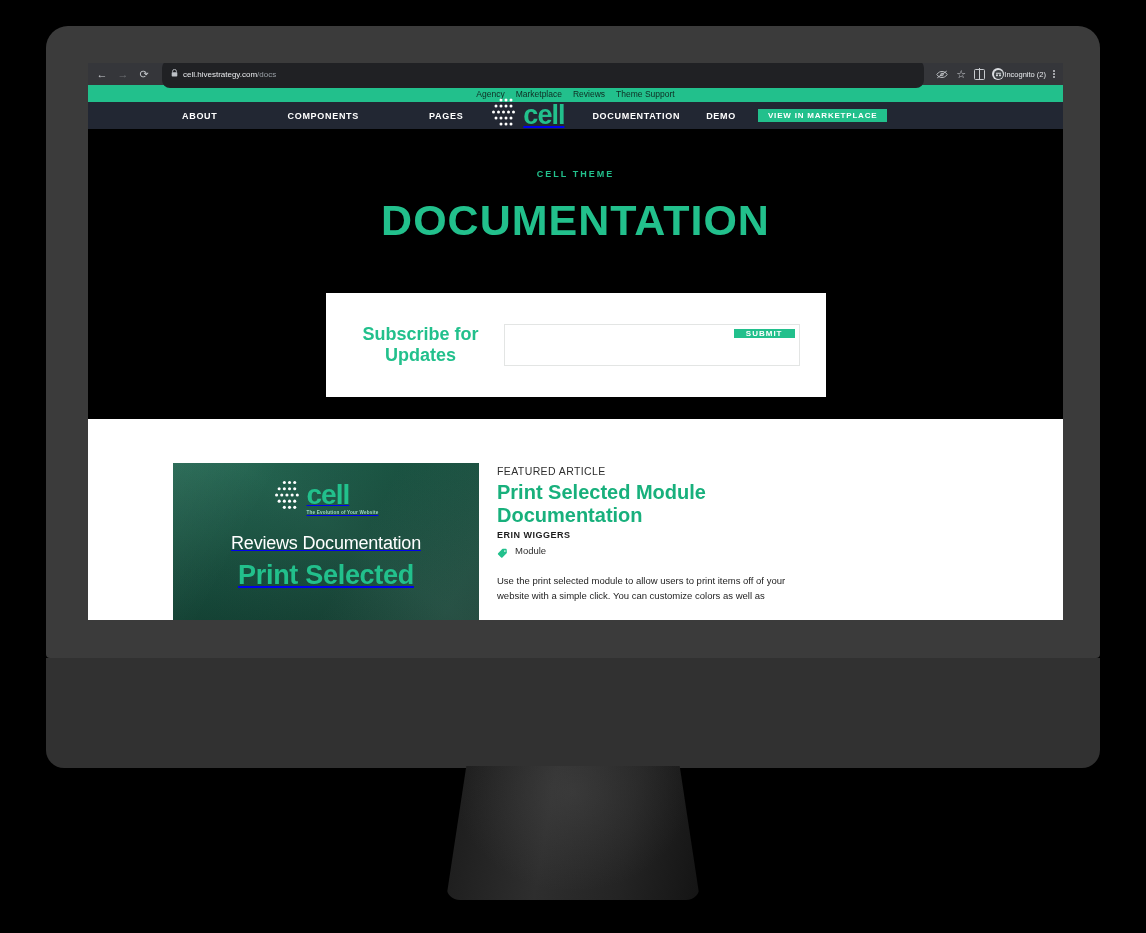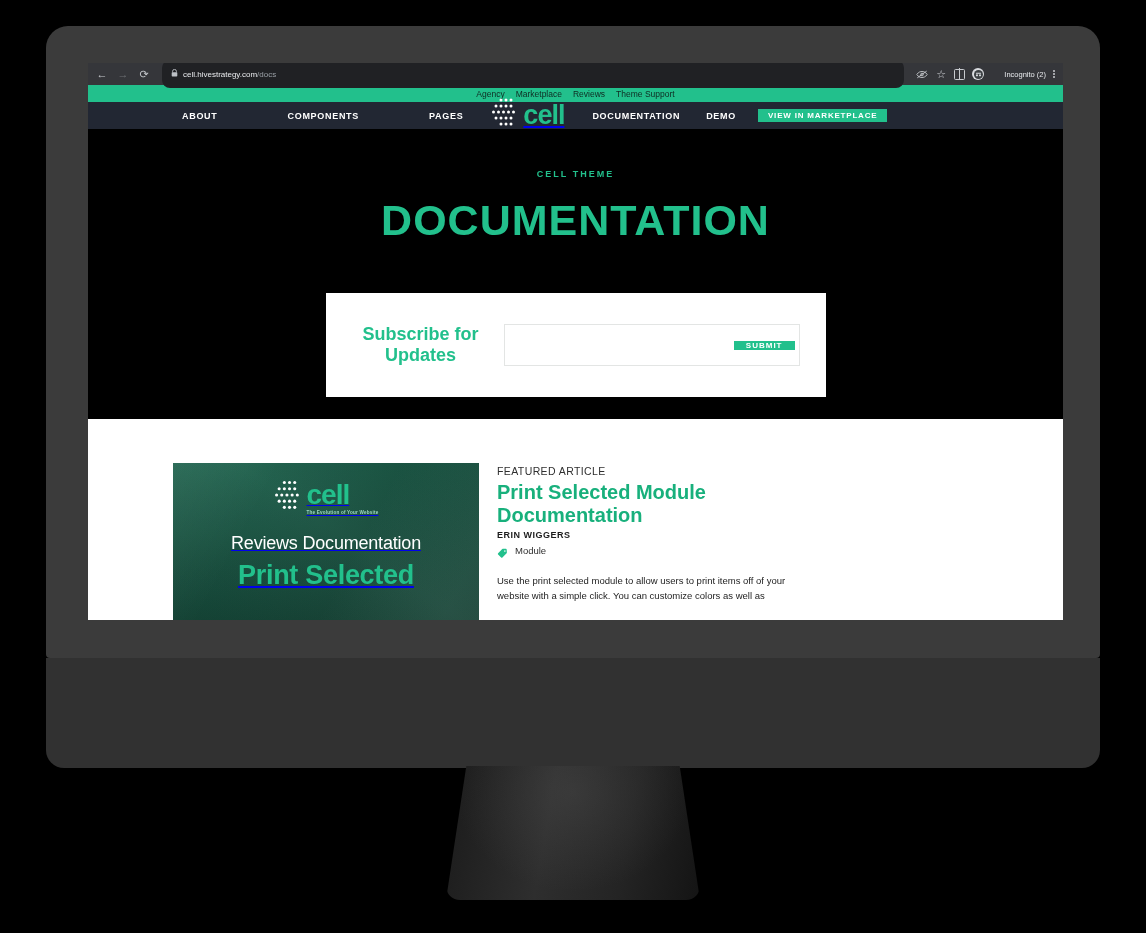--- a/index.html
+++ b/index.html
@@ -156,21 +156,21 @@
     gap: 5px;
     padding: 0 9px;
     margin: 0 3px;
     overflow: hidden;
   }
   .lock-icon { font-size: 7.5px; color: #bdc1c6; }
   .url-text { font-size: 8px; color: #e8eaed; white-space: nowrap; }
   .url-path { color: #9aa0a6; }
   .tb-right { display: flex; align-items: center; gap: 7px; flex: 0 0 auto; }
   .incognito-chip {
-    display: flex; align-items: center; gap: 20px;
+    display: flex; align-items: center; gap: 0;
     color: #e8eaed; font-size: 7.5px; white-space: nowrap;
   }
   .incognito-avatar {
     width: 12px; height: 12px; border-radius: 50%;
     background: #dadce0; color: #202124;
     display: flex; align-items: center; justify-content: center;
     font-size: 8px; line-height: 1;
   }
   .panel-glyph {
     width: 9px; height: 9px;
@@ -288,21 +288,21 @@
     line-height: 1.15;
     width: 138px;
     text-align: center;
     flex: 0 0 auto;
   }
   .subscribe-form {
     flex: 1 1 auto;
     height: 40px;
     border: 1px solid #e3e5e4;
     display: flex;
-    align-items: center;
+    align-items: flex-start;
     background: #fff;
   }
   .subscribe-input {
     flex: 1 1 auto;
     border: none;
     outline: none;
     background: transparent;
     font-family: inherit;
     font-size: 10px;
     padding: 0 8px;

